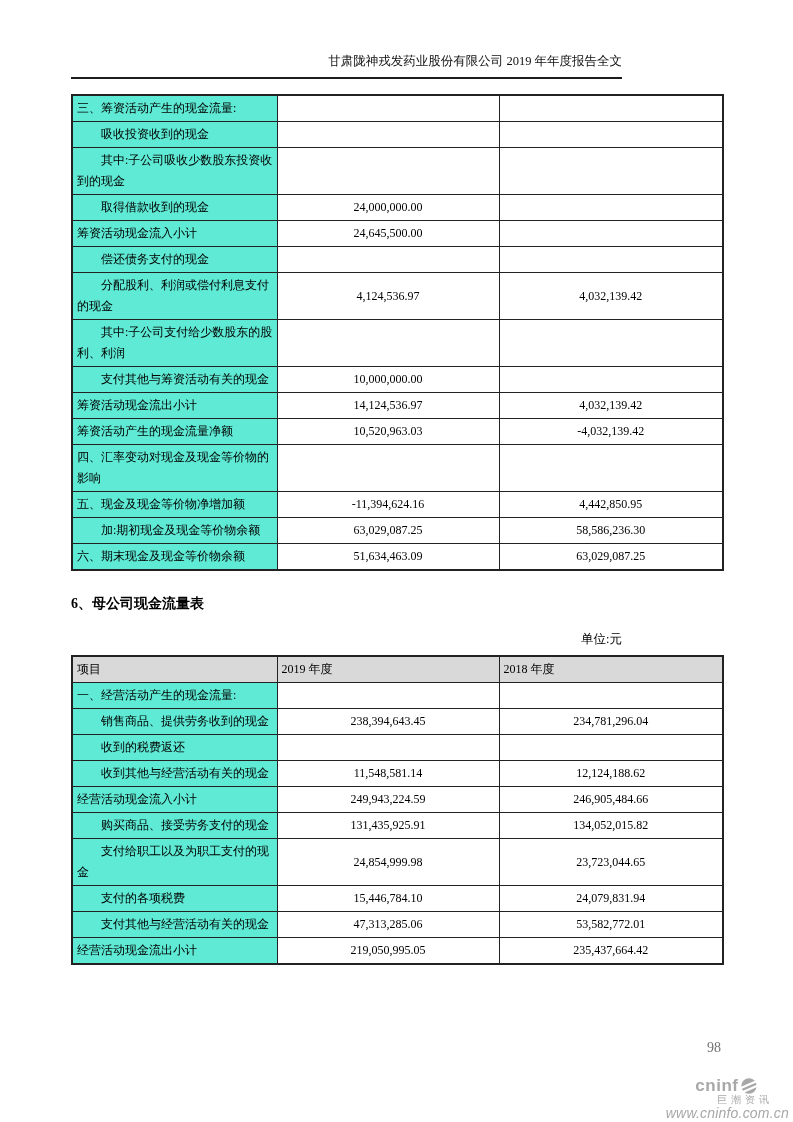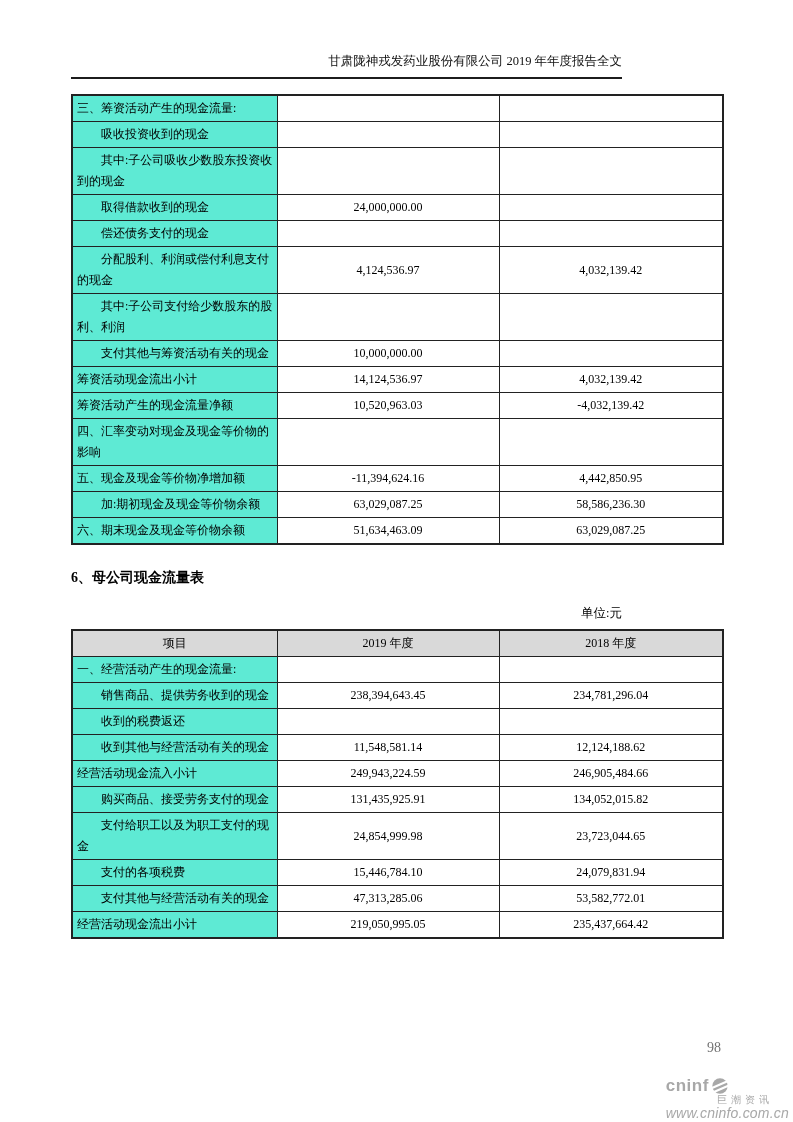--- a/index.html
+++ b/index.html
@@ -46,21 +46,21 @@
     border: 1px solid #222;
     font-size: 12px;
     line-height: 21px;
     padding: 2px 4px;
     vertical-align: middle;
     overflow: hidden;
   }
   table.fin th {
     background: #d9d9d9;
     font-weight: normal;
-    text-align: center;
+    text-align: left;
     height: 26px;
   }
   td.c-label {
     background: #5eead4;
     text-align: left;
   }
   td.c-indent { text-indent: 2em; }
   td.c-num {
     text-align: center;
     padding-right: 5px;
@@ -87,21 +87,21 @@
   .cninfo {
     position: absolute;
     top: 1077px;
     right: 4px;
     color: #a8a8a8;
     font-family: "Liberation Sans", "DejaVu Sans", sans-serif;
     text-align: right;
   }
   .cninfo-brand-row {
     display: flex;
-    justify-content: flex-start;
+    justify-content: center;
     align-items: center;
     gap: 1px;
   }
   .cninfo-brand {
     font-size: 17px;
     font-weight: bold;
     letter-spacing: 0.5px;
     line-height: 18px;
   }
   .cninfo-icon { display: inline-block; width: 20px; height: 18px; }
@@ -147,20 +147,25 @@
             <td class="c-num"></td>
           </tr>
           <tr>
             <td class="c-label c-indent">其中:子公司吸收少数股东投资收到的现金</td>
             <td class="c-num"></td>
             <td class="c-num"></td>
           </tr>
           <tr>
             <td class="c-label c-indent">取得借款收到的现金</td>
             <td class="c-num">24,000,000.00</td>
+            <td class="c-num"></td>
+          </tr>
+          <tr>
+            <td class="c-label">筹资活动现金流入小计</td>
+            <td class="c-num">24,645,500.00</td>
             <td class="c-num"></td>
           </tr>
           <tr>
             <td class="c-label c-indent">偿还债务支付的现金</td>
             <td class="c-num"></td>
             <td class="c-num"></td>
           </tr>
           <tr>
             <td class="c-label c-indent">分配股利、利润或偿付利息支付的现金</td>
             <td class="c-num">4,124,536.97</td>

